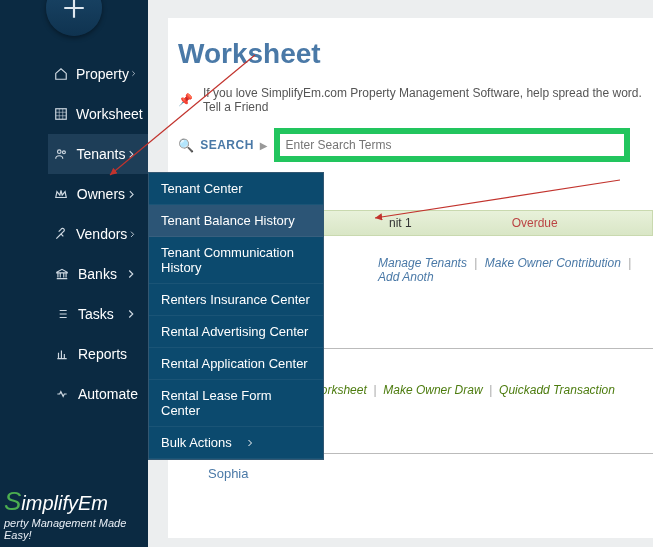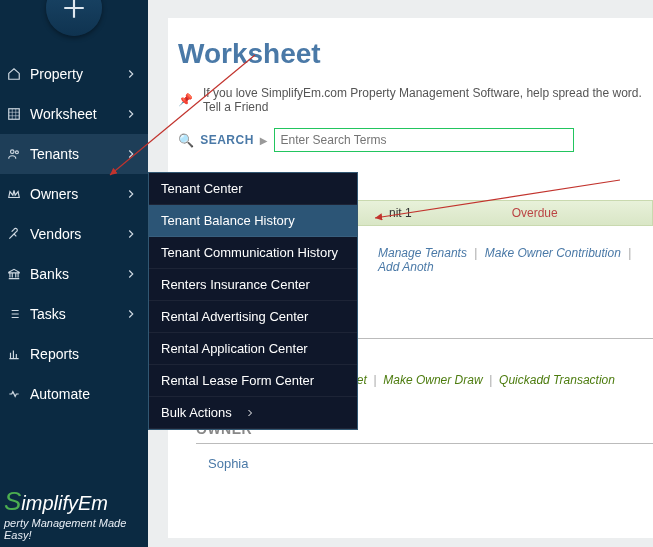--- a/index.html
+++ b/index.html
@@ -1,43 +1,43 @@
 <!DOCTYPE html>
 <html><head>
 <meta charset="utf-8">
 <style>
   * { box-sizing: border-box; margin: 0; padding: 0; }
   body { font-family: Arial, Helvetica, sans-serif; font-size: 13px; width: 653px; height: 547px; overflow: hidden; position: relative; background: #fff; }
   .sidebar { position: absolute; left: 0; top: 0; width: 148px; height: 547px; background: #0b2a42; color: #fff; }
   .plus-btn { width: 56px; height: 56px; border-radius: 50%; background: linear-gradient(#1b4769,#0f3350); display: flex; align-items: center; justify-content: center; margin: 0 auto 18px; box-shadow: 0 2px 5px rgba(0,0,0,.4); position: relative; top: 0; }
   .plus-btn svg { width: 26px; height: 26px; }
-  .nav { list-style: none; }
+  .nav { list-style: none; margin-left: 48px; }
   .nav li { display: flex; align-items: center; padding: 8px 10px 8px 6px; cursor: pointer; height: 40px; }
   .nav li.active { background: #1e3e58; }
   .nav li .icon { width: 16px; height: 16px; display: inline-flex; align-items: center; justify-content: center; margin-right: 8px; color: #cfd9e2; }
   .nav li .label { flex: 1; color: #fff; font-size: 14px; }
   .nav li .chev { width: 14px; fill: #cfd9e2; }
   .logo-block { position: absolute; bottom: 6px; left: 4px; right: 4px; color: #fff; }
   .logo-block .brand { font-style: italic; font-weight: normal; font-size: 20px; color:#fff; }
   .logo-block .brand .s { color: #4caf50; font-size: 26px; }
   .logo-block .tag { font-style: italic; font-size: 11px; color: #e8eef5;}
-  .submenu { position: absolute; left: 148px; top: 172px; width: 210px; background: #0f172a; border: 1px solid #325772; z-index: 5; }
+  .submenu { position: absolute; left: 148px; top: 172px; width: 176px; background: #0c4a6e; border: 1px solid #325772; z-index: 5; }
   .submenu li { list-style: none; color: #fff; padding: 8px 12px; font-size: 13px; cursor: pointer; border-bottom: 1px solid rgba(255,255,255,.06); display:flex; align-items:center; }
   .submenu li.hovered { background: #2c5576; align-items: center; }
   .submenu li .chev { width: 12px; height: 12px; fill: #fff; margin-left: 12px; }
   .content { position: absolute; left: 148px; top: 0; right: 0; height: 547px; background: #eceeef; padding: 0; }
   .panel { background: #fff; margin: 18px 0 0 20px; min-height: 520px; position: relative; padding-top: 20px; padding-bottom: 10px;}
   .h1 { color: #4a79a7; font-size: 28px; font-weight: bold; margin: 0 0 16px 10px; }
   .promo { margin: 0 0 14px 10px; color:#555; font-size:12px; display:flex; align-items:center; }
   .pin { color:#c2332d; margin-right:10px; }
   .searchrow { margin: 0 0 0 10px; display:flex; align-items:center; gap:6px;}
   .search-label { color:#4a79a7; font-size:12px; font-weight:bold; letter-spacing:.5px; }
   .search-icon { color:#c2332d; }
   .search-tri { color:#999; font-size: 10px;}
-  .search-input { border:1px solid #22c55e; padding:4px 6px; font-size:12px; color:#8b5cf6; width:300px; background:#fff;}
+  .search-input { border:6px solid #22c55e; padding:4px 6px; font-size:12px; color:#8b5cf6; width:356px; background:#fff;}
   .greenbar { background: linear-gradient(#e8f1da, #d9e6c6); border:1px solid #c9d9af; height:26px; margin: 48px 0 0 10px; display:flex; align-items:center; font-size:12px; color:#333; overflow:hidden;}
   .greenbar .unit { flex:0 0 auto; margin-left:210px; }
   .greenbar .overdue { color:#b44; margin-left: 100px; }
   .links-row { margin: 20px 0 0 10px; font-size:12px; font-style: italic; color:#4a79a7; }
   .links-row .sep { color:#aaa; font-style: normal; margin: 0 4px;}
   .links-row a { color:#4a79a7; cursor:pointer; }
   .hr { height:1px; background:#bbb; margin: 64px 0 0 28px; width: 460px;}
   .section { margin: 34px 0 0 28px; }
   .section .exprow { font-style: italic; font-size:12px; color:#333; margin-top: 0;}
   .section .exprow .lbl { color:#333; font-style:normal;}

